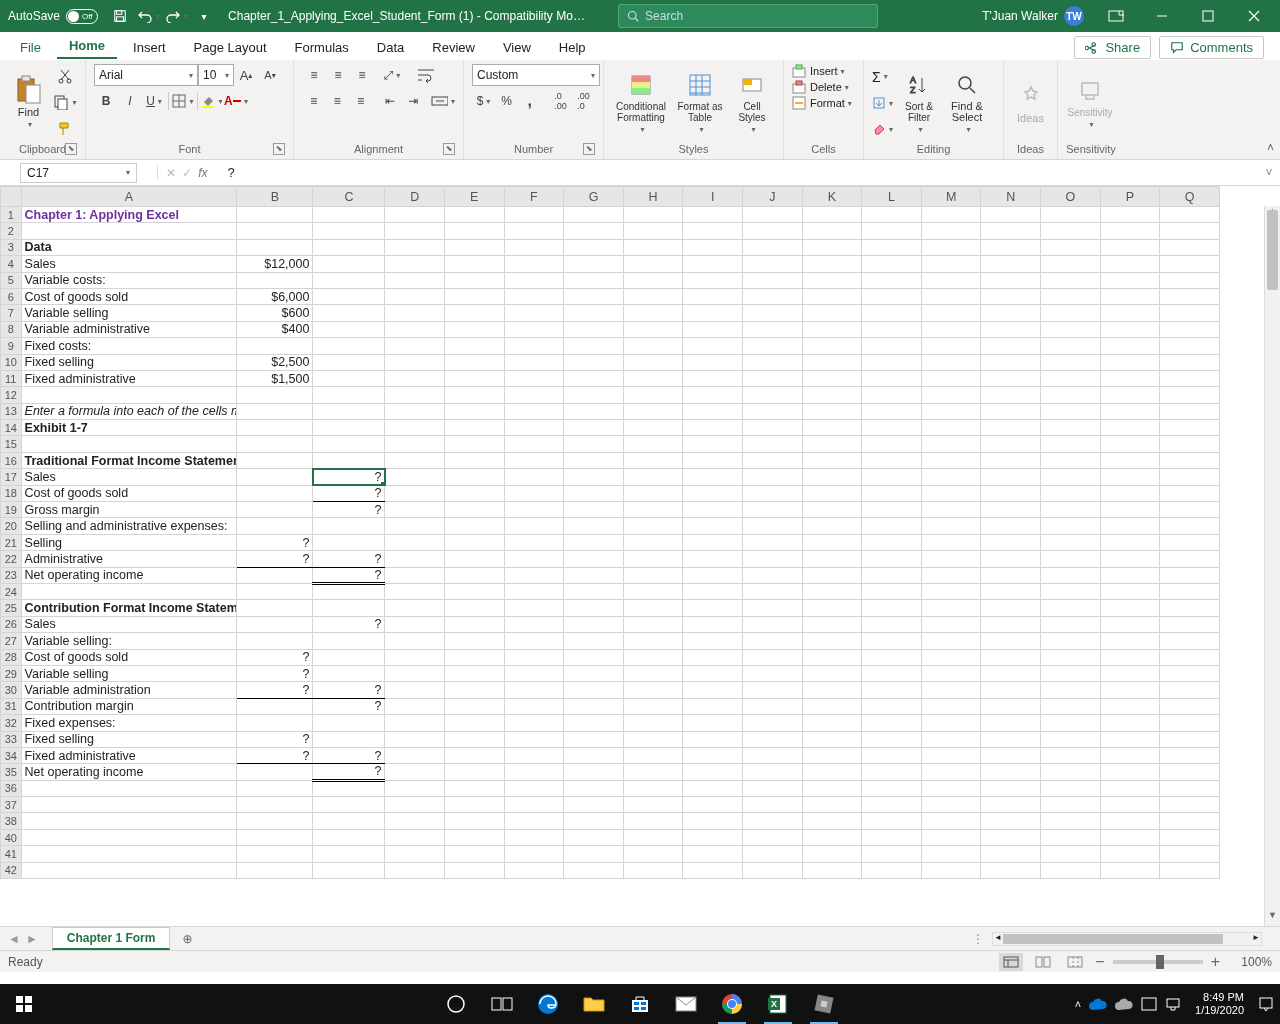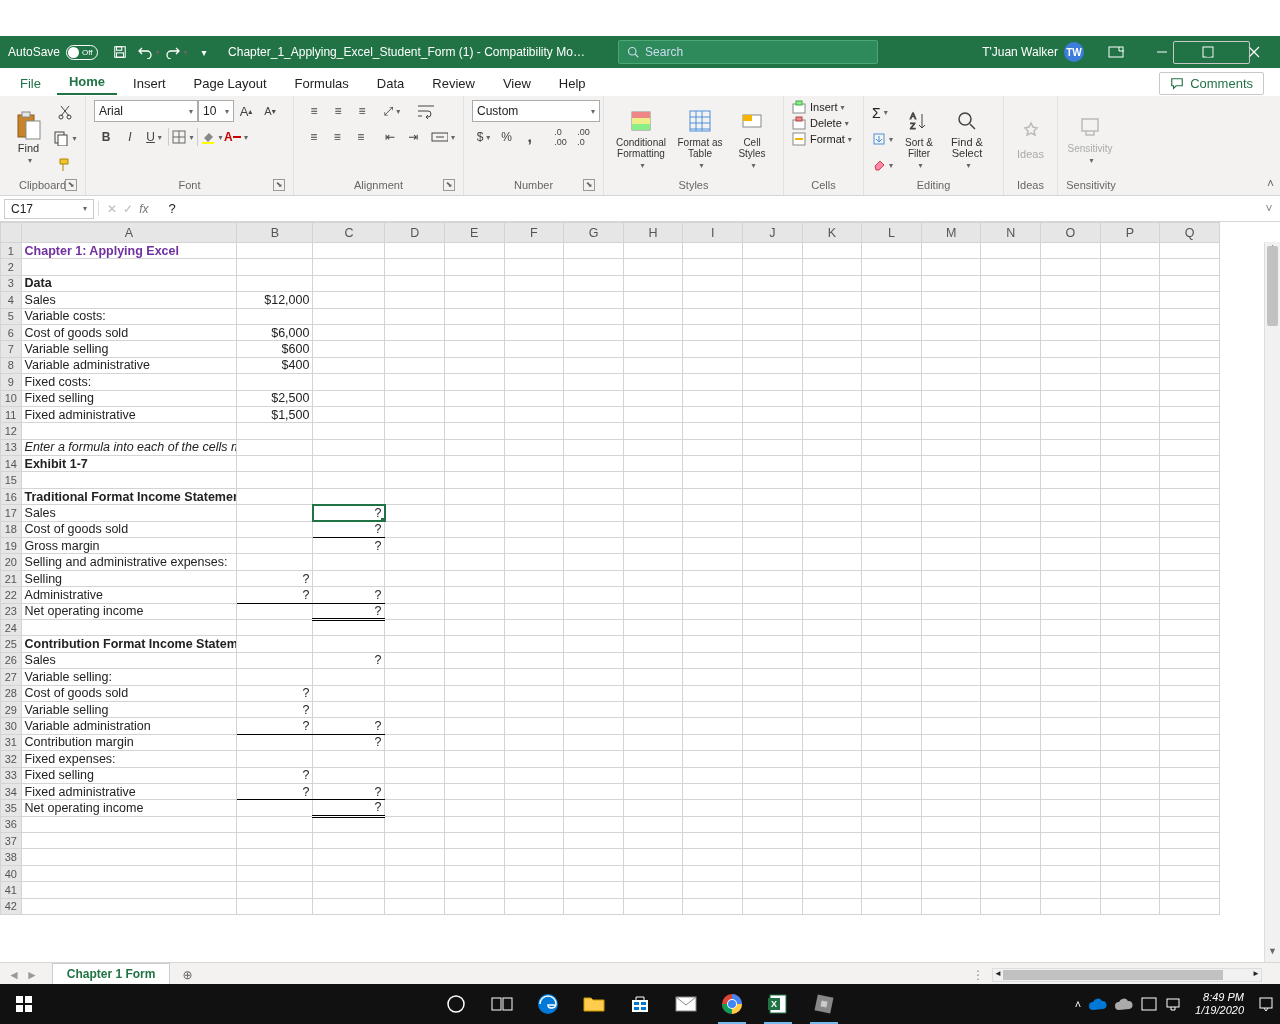--- a/index.html
+++ b/index.html
@@ -1,57 +1,57 @@
 <!DOCTYPE html>
 <html><head>
 <meta charset="utf-8">
 <style>
   * { box-sizing: border-box; margin:0; padding:0; font-family: "Segoe UI", Arial, sans-serif; }
   body { background:#fff; width:1280px; height:1024px; overflow:hidden; position:relative; font-size:12px; color:#222;}
   
   
-  .titlebar { background:#217346; height:32px; display:flex; align-items:center; color:#fff; font-size:12px;margin-top:36px;}
+  .titlebar { background:#217346; height:32px; display:flex; align-items:center; color:#fff; font-size:12px;}
   .titlebar .autosave { display:flex; align-items:center; padding:0 8px; gap:6px;}
   .toggle { width:32px; height:15px; border:1px solid #fff; border-radius:8px; display:flex; align-items:center; padding:1px; background:transparent;}
   .toggle .knob { width:11px; height:11px; border-radius:50%; background:#fff;}
   .toggle .offtxt { font-size:8px; color:#fff; margin-left:3px;}
   .title-btn { width:28px; height:32px; display:flex; align-items:center; justify-content:center; color:#fff;}
   .title-center { flex:0 0 auto; padding:0 10px; white-space:nowrap; overflow:hidden; text-overflow:ellipsis; max-width:380px;}
   .searchbox { flex:0 0 260px; height:24px; background:#2f8a5b; border:1px solid #4aa776; border-radius:2px; display:flex; align-items:center; padding:0 8px; margin-left:20px; color:#cde;}
   .searchbox svg { margin-right:6px;}
   .title-right { margin-left:auto; display:flex; align-items:center; gap:2px; padding-right:4px;}
   .user { display:flex; align-items:center; gap:6px; padding:0 8px;}
   .avatar { width:20px; height:20px; border-radius:50%; background:#3b7dd8; color:#fff; display:flex; align-items:center; justify-content:center; font-size:10px; font-weight:bold;}
   .winbtn { width:44px; height:32px; display:flex; align-items:center; justify-content:center;}
   
   
   .ribbon-tabs { height:28px; background:#fff; border-bottom:1px solid #fff; display:flex; align-items:flex-end; padding:0 8px; gap:4px;}
   .ribbon-tabs .tab { padding:6px 12px 4px; font-size:13px; color:#222; cursor:pointer;}
   .ribbon-tabs .tab.file { color:#217346; font-weight:normal;}
   .ribbon-tabs .tab.active { color:#217346; border-bottom:2px solid #217346; font-weight:600;}
-  .ribbon-right { margin-left:auto; display:flex; gap:8px; padding-right:8px; align-items:center;flex-direction:column;}
+  .ribbon-right { margin-left:auto; display:flex; gap:8px; padding-right:8px; align-items:center;}
   .rbtn { border:1px solid #c8c8c8; padding:3px 10px; border-radius:2px; display:flex; align-items:center; gap:6px; color:#217346; font-size:13px;}
   
   
   .ribbon { height:100px; background:#f3f2f1; border-bottom:1px solid #d6d6d6; display:flex; position:relative;}
   .group { border-right:1px solid #e1e1e1; padding:4px 8px 2px; display:flex; flex-direction:column; justify-content:space-between;}
   .group .controls { display:flex; gap:4px; flex:1;}
   .group .label { text-align:center; font-size:11px; color:#666; padding:2px 0; position:relative;}
   .group .label .launcher { position:absolute; right:0; bottom:2px; width:12px; height:12px; border:1px solid #999; font-size:8px; line-height:9px; text-align:center; color:#666;}
   .bigbtn { display:flex; flex-direction:column; align-items:center; justify-content:center; width:48px; font-size:11px; color:#333; gap:2px;}
   .bigbtn .ico { width:28px; height:28px; display:flex; align-items:center; justify-content:center;}
   .smbtn { width:24px; height:22px; display:flex; align-items:center; justify-content:center; color:#444;}
   .sel { border:1px solid #ababab; background:#fff; height:22px; font-size:12px; padding:0 4px; display:flex; align-items:center; justify-content:space-between;}
   .row { display:flex; gap:0; align-items:center;}
   .col { display:flex; flex-direction:column; gap:2px;}
   .caret { font-size:8px; color:#666; margin-left:3px;}
   
   
   .fbar { height:26px; border-bottom:1px solid #d6d6d6; display:flex; align-items:center; background:#fff;}
-  .namebox { width:90px; border:1px solid #ccc; margin:2px 4px; height:20px; display:flex; align-items:center; padding:0 6px; justify-content:space-between;}
+  .namebox { width:117px; border:1px solid #ccc; margin:2px 20px; height:20px; display:flex; align-items:center; padding:0 6px; justify-content:space-between;}
   .fbar .fxarea { display:flex; align-items:center; gap:6px; border-left:1px solid #ddd; padding-left:8px; flex:1;}
   .fbar .fxarea .fx { font-style:italic; color:#777; font-size:12px;}
   .fbar .fval { margin-left:14px; font-size:13px; color:#222;}
   .fbar-exp { width:22px; text-align:center; color:#888;}
   
   
   .sheet-wrap { position:relative; height:740px; overflow:hidden; background:#fff;}
   .grid { position:absolute; inset:0; }
   table.sheet { border-collapse:collapse; table-layout:fixed; width:1220px;}
   table.sheet th, table.sheet td { border:1px solid #d4d4d4; height:16.4px; font-size:12.5px; overflow:hidden; white-space:nowrap;}
@@ -95,21 +95,21 @@
   .zoom-slider .tk { position:absolute; top:-4px; width:2px; height:12px; background:#888; left:50%;}
   .zoom-slider .kn { position:absolute; top:-5px; width:8px; height:14px; background:#666; left:48%;}
   
   
   .taskbar { position:absolute; bottom:0; left:0; right:0; height:40px; background:#111; display:flex; align-items:center; color:#fff; font-size:11px;}
   .taskbar .start { width:48px; height:40px; display:flex; align-items:center; justify-content:center;}
   .taskbar .center { position:absolute; left:50%; transform:translateX(-50%); display:flex; gap:6px; align-items:center;}
   .taskbar .tb-ico { width:40px; height:40px; display:flex; align-items:center; justify-content:center; position:relative;}
   .taskbar .tb-ico.active::after { content:""; position:absolute; bottom:0; left:6px; right:6px; height:2px; background:#76b9ed;}
   .taskbar .tray { margin-left:auto; display:flex; align-items:center; gap:8px; padding-right:6px;}
-  .taskbar .clock { text-align:right; line-height:13px; padding:0 6px;font-style:italic;}
+  .taskbar .clock { text-align:right; line-height:13px; padding:0 6px;}
   
   svg { display:block;}
 </style>
 </head>
 <body>
 
 <div class="titlebar">
   <div class="autosave">
     <span>AutoSave</span>
     <div class="toggle">

